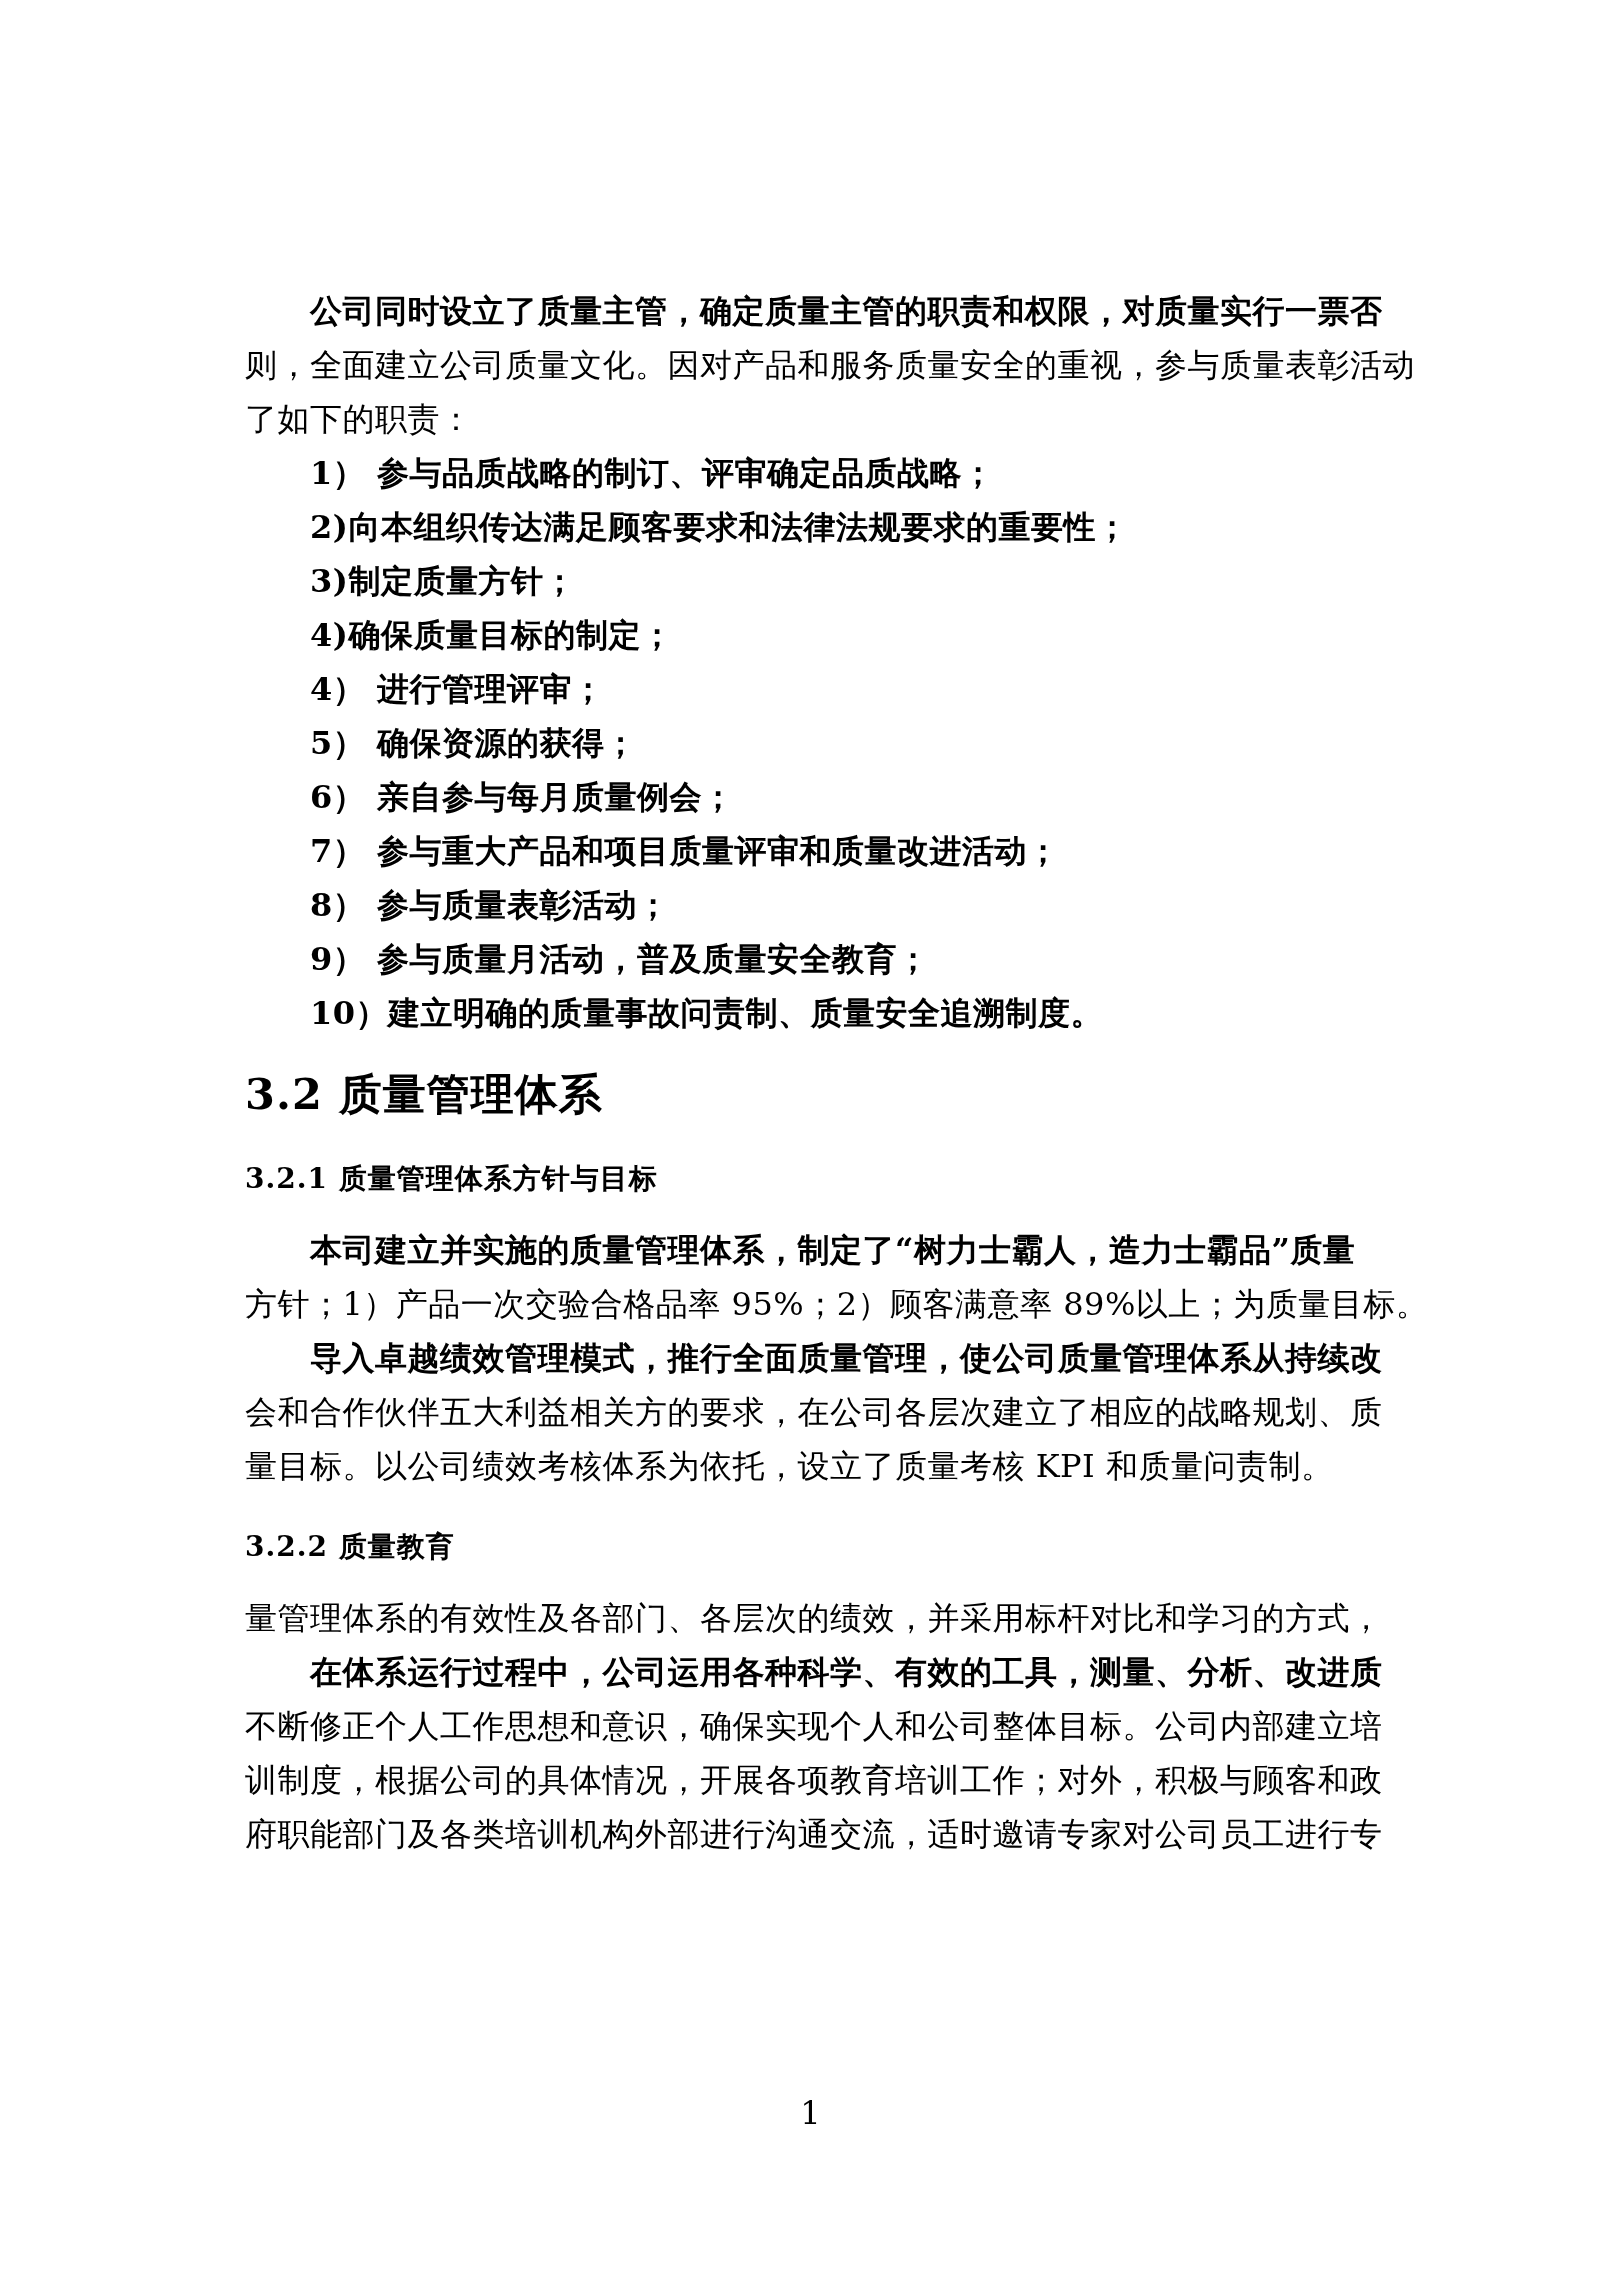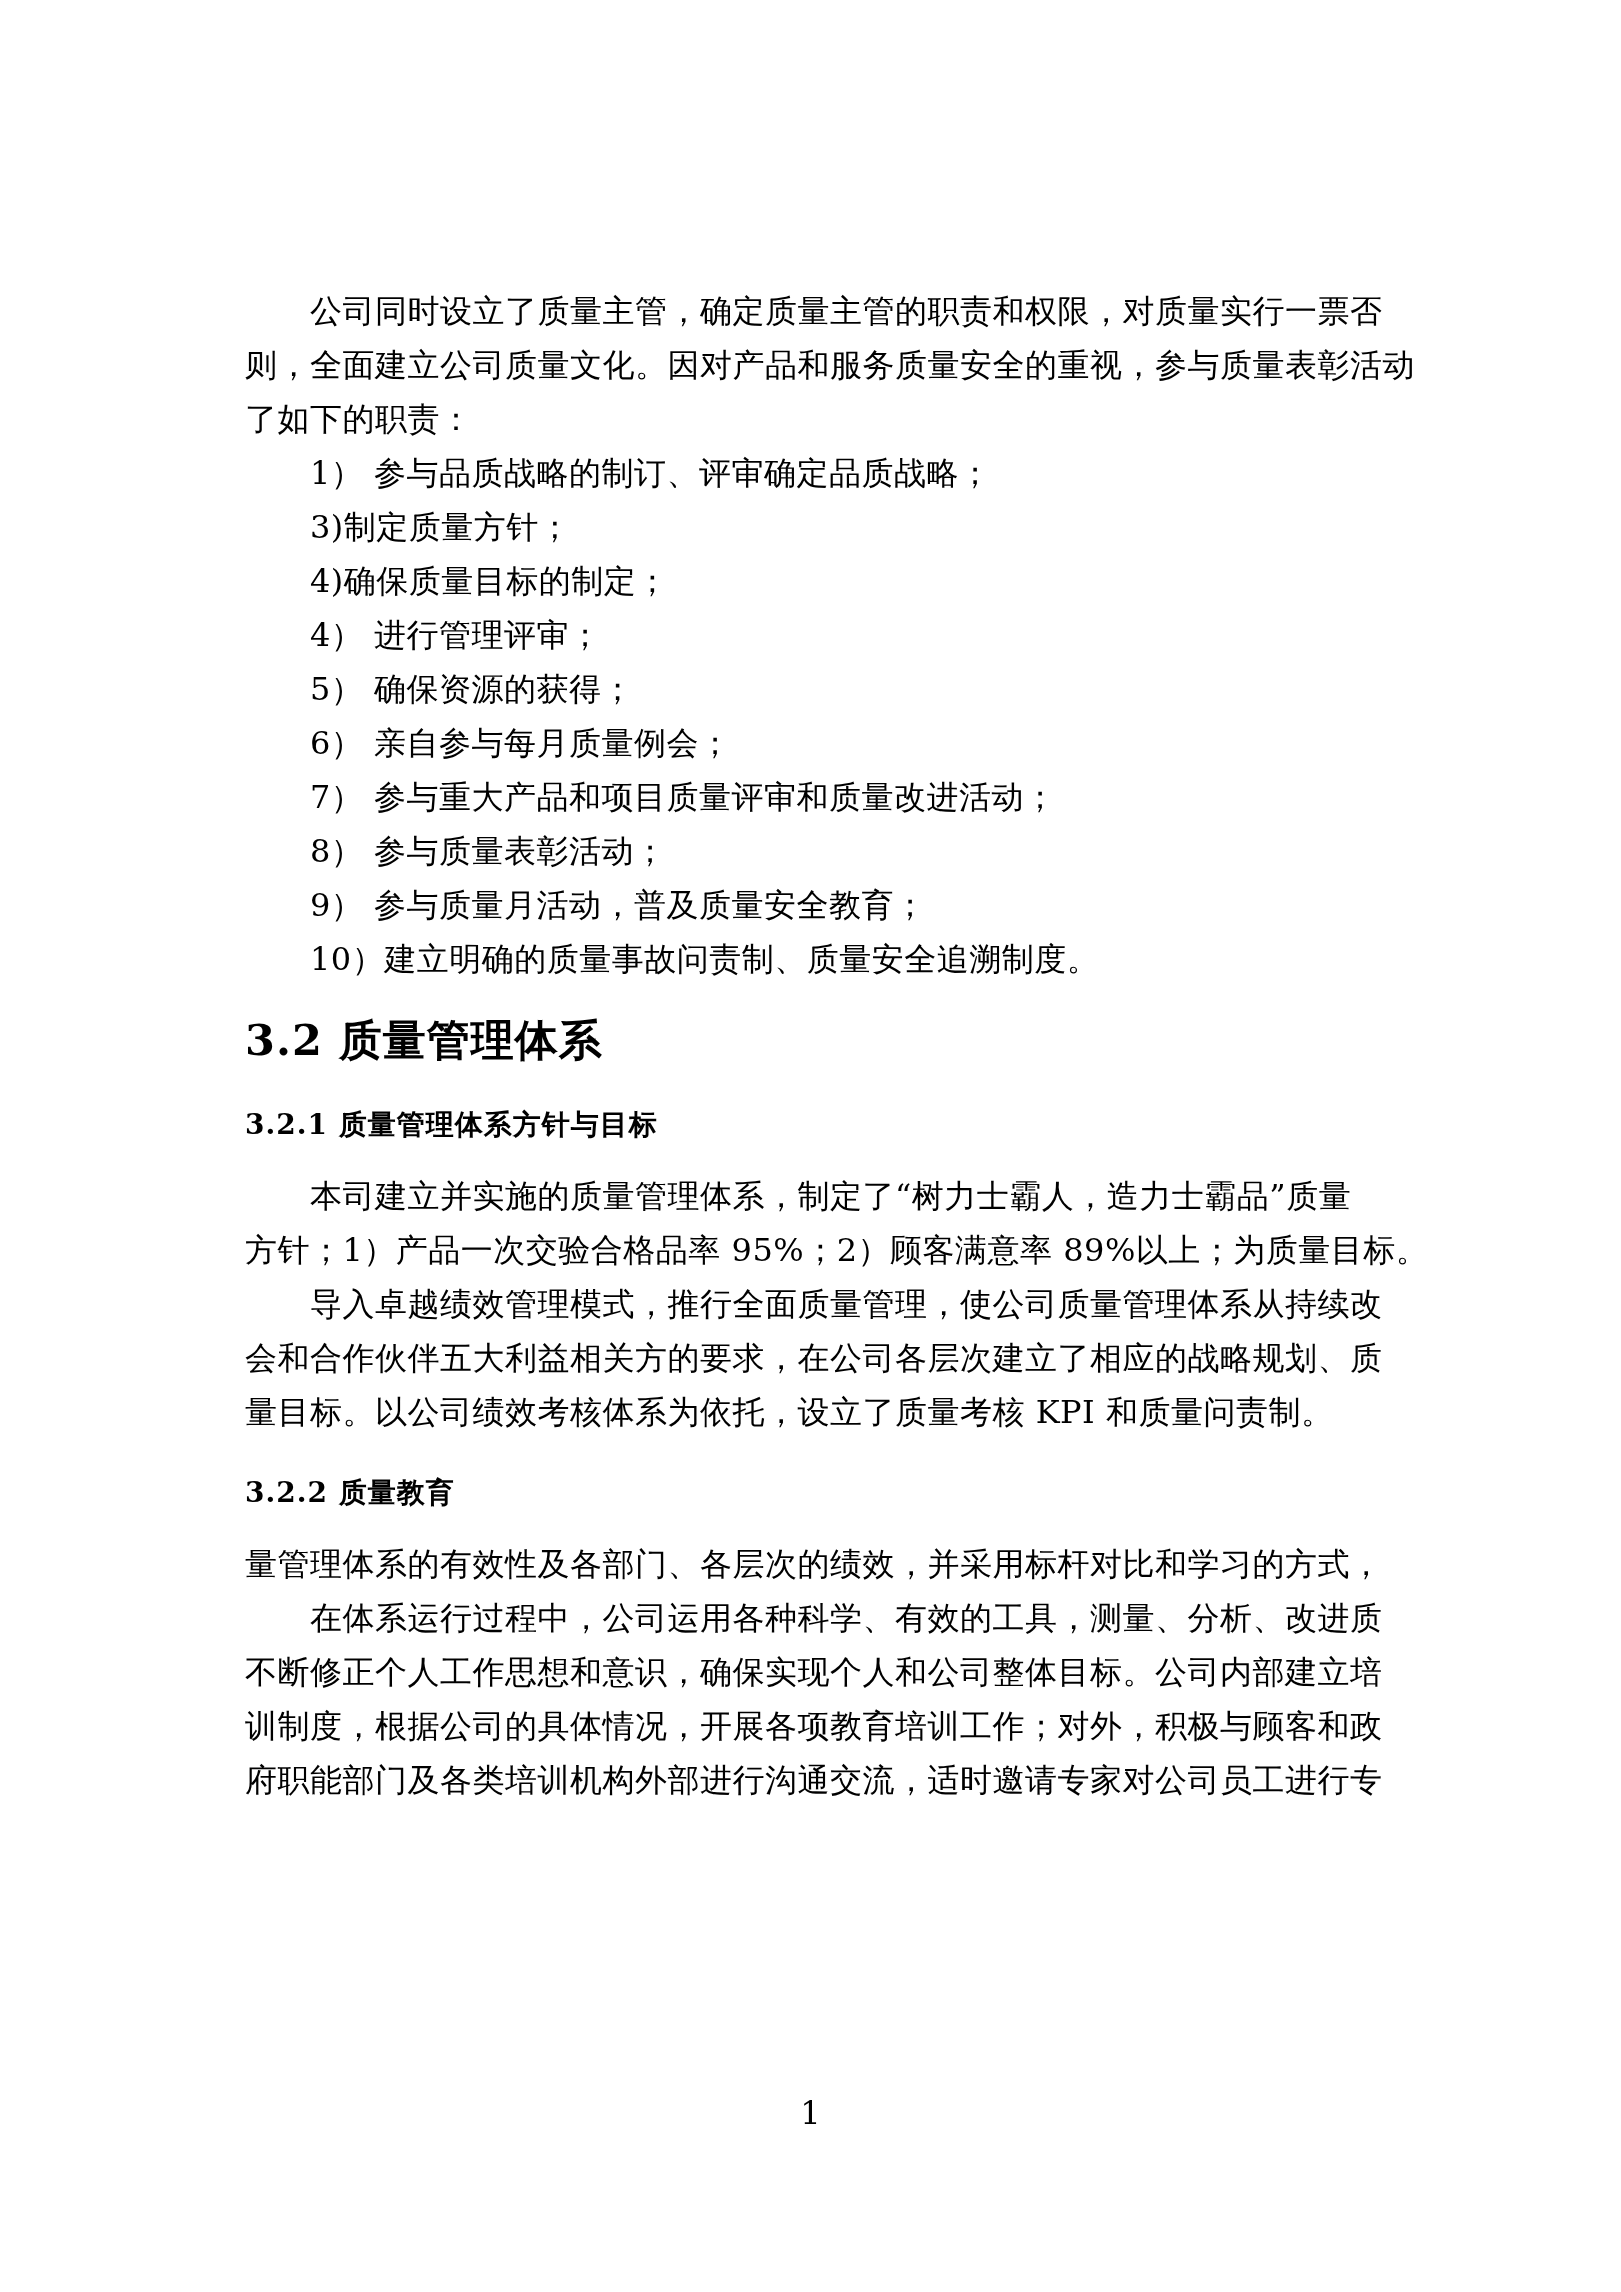--- a/index.html
+++ b/index.html
@@ -30,20 +30,21 @@
     line-height: 54px;
     font-weight: normal;
     text-align: left;
     letter-spacing: 0.5px;
   }
   .text-line {
     white-space: nowrap;
   }
   .text-line.indent {
     text-indent: 65px;
+    font-weight: bold;
   }
   h2.sec-heading, h3.sec-heading {
     font-weight: bold;
     margin: 23.5px 0 13.7px 0;
     padding: 0;
     letter-spacing: 1px;
   }
   h2.sec-heading {
     font-size: 43px;
     line-height: 61px;
@@ -67,20 +68,23 @@
 
 <div class="page">
   <div class="content" id="doc-content">
       <div class="para">
         <div class="text-line indent">公司同时设立了质量主管，确定质量主管的职责和权限，对质量实行一票否</div>
         <div class="text-line">则，全面建立公司质量文化。因对产品和服务质量安全的重视，参与质量表彰活动</div>
         <div class="text-line">了如下的职责：</div>
       </div>
       <div class="list-block">
         <div class="text-line indent">1） 参与品质战略的制订、评审确定品质战略；</div>
+      </div>
+      <div class="list-block">
+        <div class="text-line indent">2)向本组织传达满足顾客要求和法律法规要求的重要性；</div>
       </div>
       <div class="list-block">
         <div class="text-line indent">3)制定质量方针；</div>
       </div>
       <div class="list-block">
         <div class="text-line indent">4)确保质量目标的制定；</div>
       </div>
       <div class="list-block">
         <div class="text-line indent">4） 进行管理评审；</div>
       </div>

